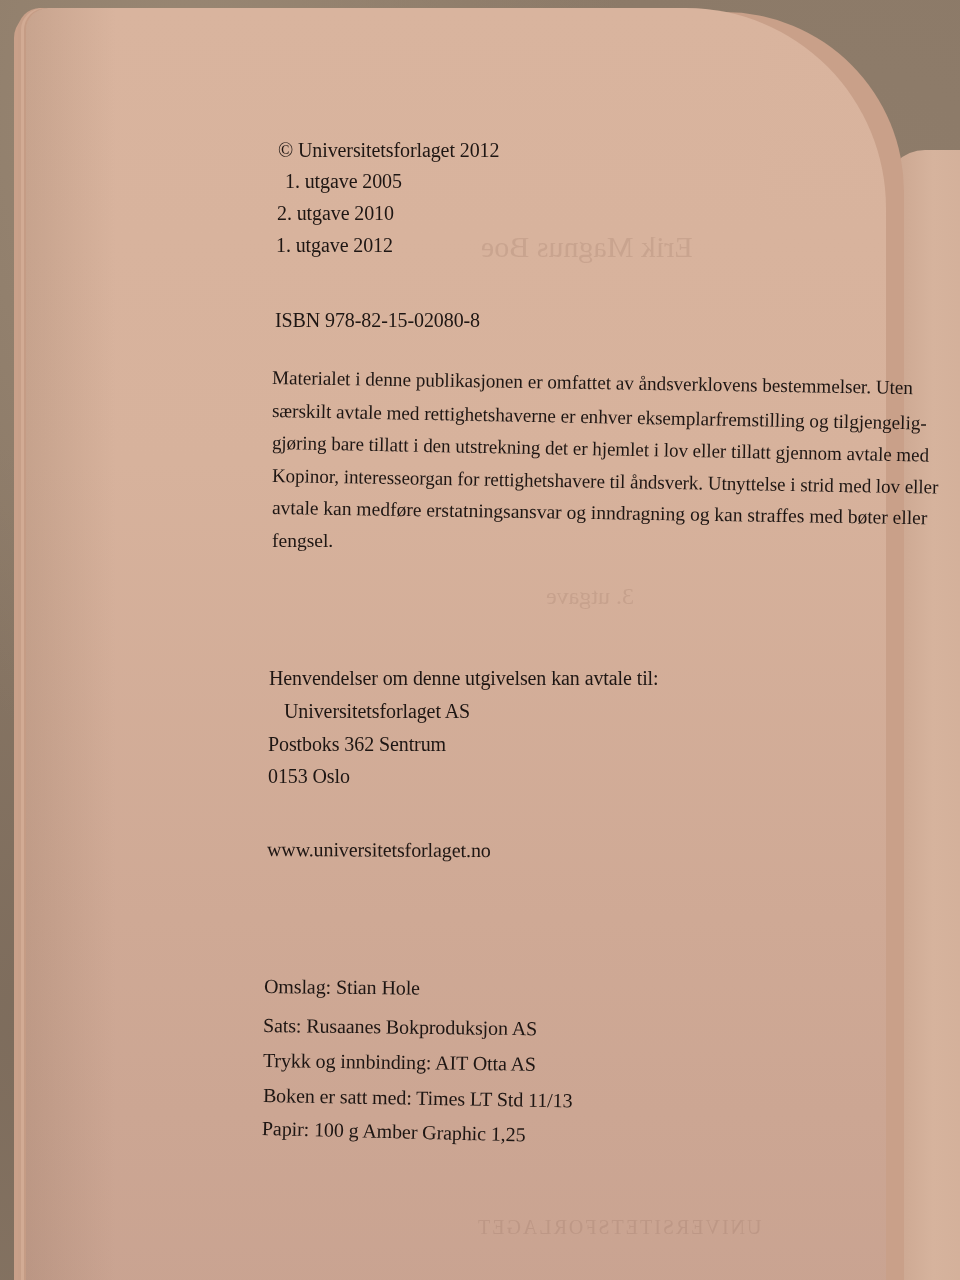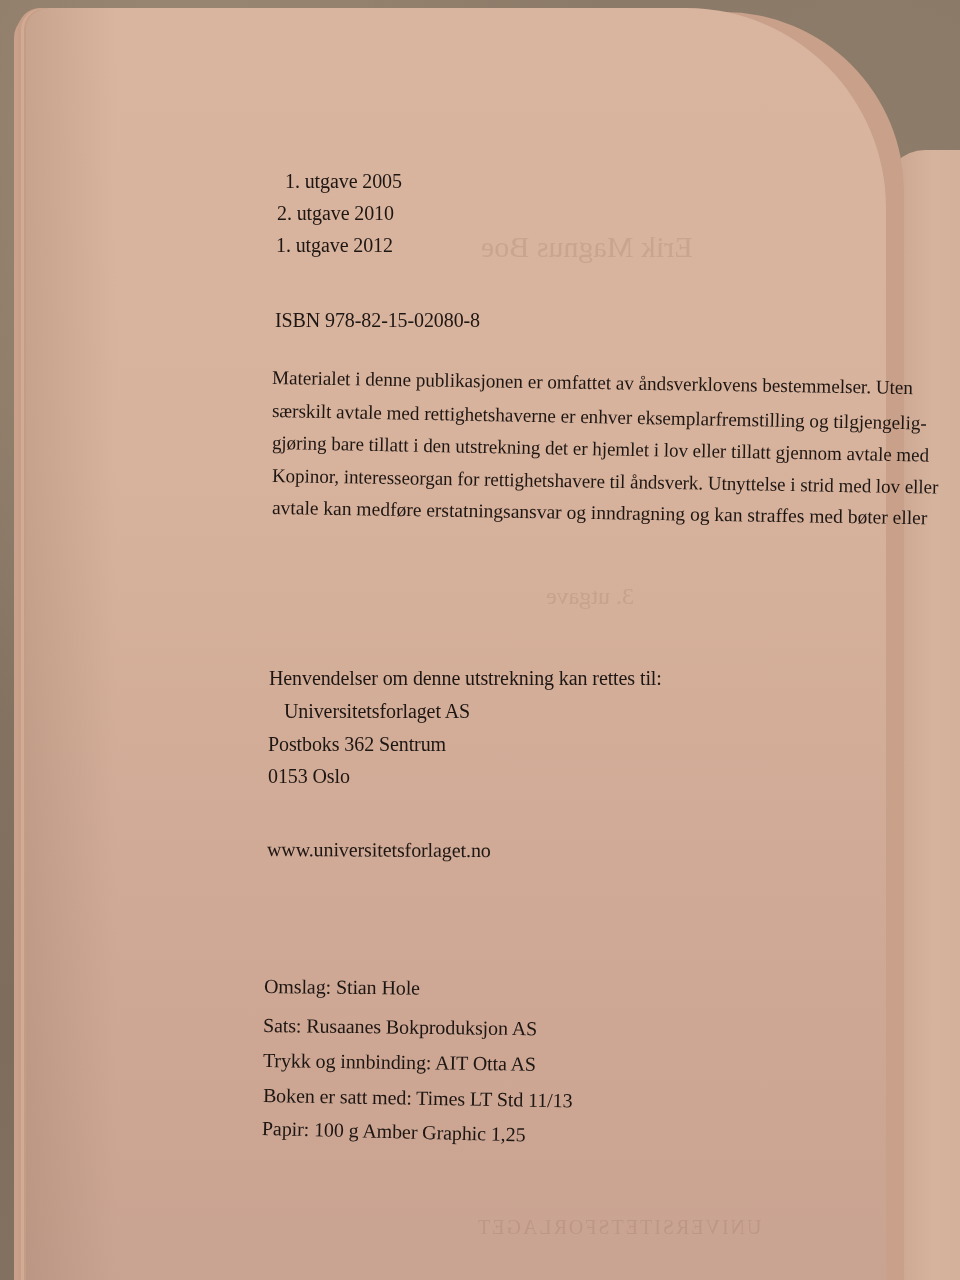--- a/index.html
+++ b/index.html
@@ -94,35 +94,37 @@
 
 <div class="page">
 
   <div class="ghost" style="left:455px; top:222px; font-size:30px;">Erik Magnus Boe</div>
   <div class="ghost" style="left:520px; top:575px; font-size:24px;">3. utgave</div>
   <div class="ghost" style="left:450px; top:1208px; font-size:20px; letter-spacing:2px;">UNIVERSITETSFORLAGET</div>
 </div>
 
 <div class="content">
 
+  <div class="text-line" style="left:278px; top:139px;">© Universitetsforlaget 2012</div>
   <div class="text-line" style="left:277px; top:170px;margin-left:8px;">1. utgave 2005</div>
   <div class="text-line" style="left:277px; top:202px;">2. utgave 2010</div>
   <div class="text-line" style="left:276px; top:234px;">1. utgave 2012</div>
 
   <div class="text-line" style="left:275px; top:309px;">ISBN 978-82-15-02080-8</div>
 
   <div class="para">
     <span class="pl" style="transform: rotate(0.9deg) scaleX(0.98);">Materialet i denne publikasjonen er omfattet av åndsverklovens bestemmelser. Uten</span>
     <span class="pl" style="transform: rotate(1.1deg) scaleX(0.98);">særskilt avtale med rettighetshaverne er enhver eksemplarfremstilling og tilgjengelig-</span>
     <span class="pl" style="transform: rotate(1.1deg) scaleX(0.97);">gjøring bare tillatt i den utstrekning det er hjemlet i lov eller tillatt gjennom avtale med</span>
     <span class="pl" style="transform: rotate(1.0deg) scaleX(0.97);">Kopinor, interesseorgan for rettighetshavere til åndsverk. Utnyttelse i strid med lov eller</span>
     <span class="pl" style="transform: rotate(0.9deg) scaleX(1.0);">avtale kan medføre erstatningsansvar og inndragning og kan straffes med bøter eller</span>
+    <span class="pl">fengsel.</span>
   </div>
 
-  <div class="text-line" style="left:269px; top:667px;">Henvendelser om denne utstrekning kan rettes til:</div>
+  <div class="text-line" style="left:269px; top:667px;">Henvendelser om denne utgivelsen kan avtale til:</div>
   <div class="text-line" style="left:284px; top:700px;">Universitetsforlaget AS</div>
   <div class="text-line" style="left:268px; top:733px;">Postboks 362 Sentrum</div>
   <div class="text-line" style="left:268px; top:765px;">0153 Oslo</div>
 
   <div class="text-line" style="left:267px; top:838px; transform: rotate(0.3deg);">www.universitetsforlaget.no</div>
 
   <div class="text-line" style="left:264px; top:975px; transform: rotate(0.6deg);">Omslag: Stian Hole</div>
   <div class="text-line" style="left:263px; top:1014px; transform: rotate(0.7deg);">Sats: Rusaanes Bokproduksjon AS</div>
   <div class="text-line" style="left:263px; top:1049px; transform: rotate(0.8deg);">Trykk og innbinding: AIT Otta AS</div>
   <div class="text-line" style="left:263px; top:1084px; transform: rotate(1.0deg);">Boken er satt med: Times LT Std 11/13</div>

